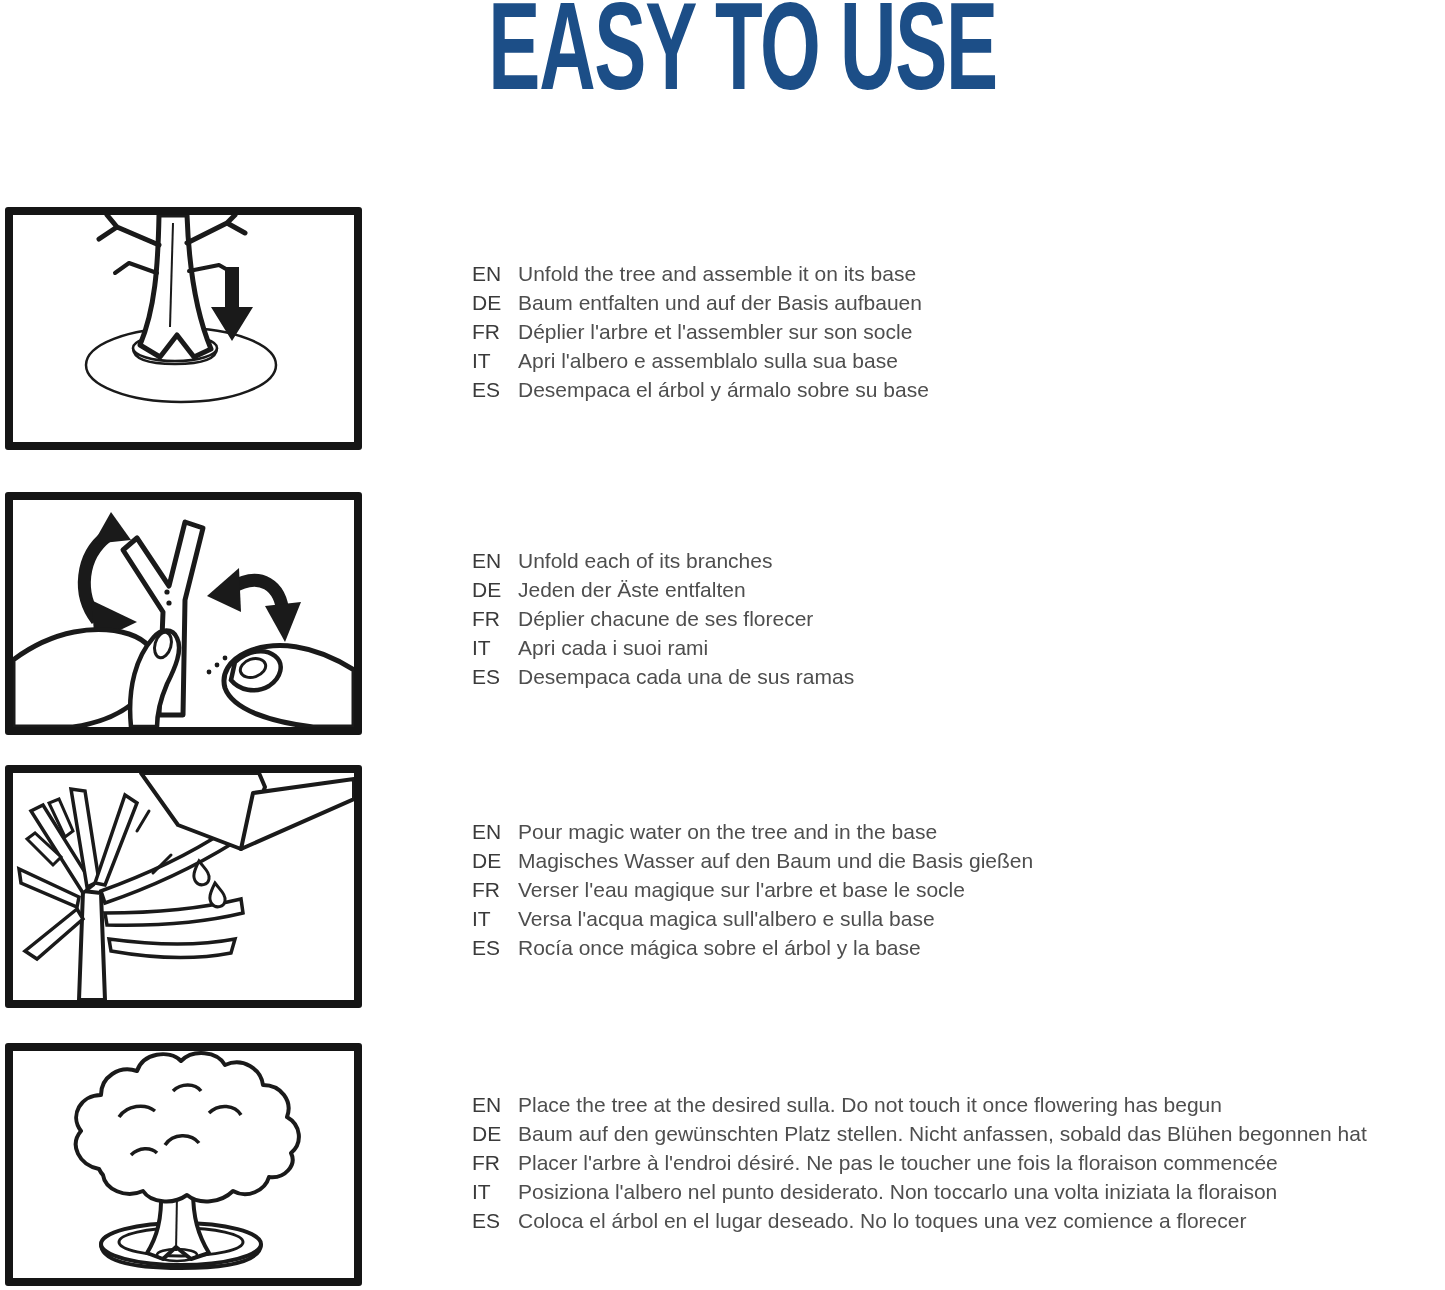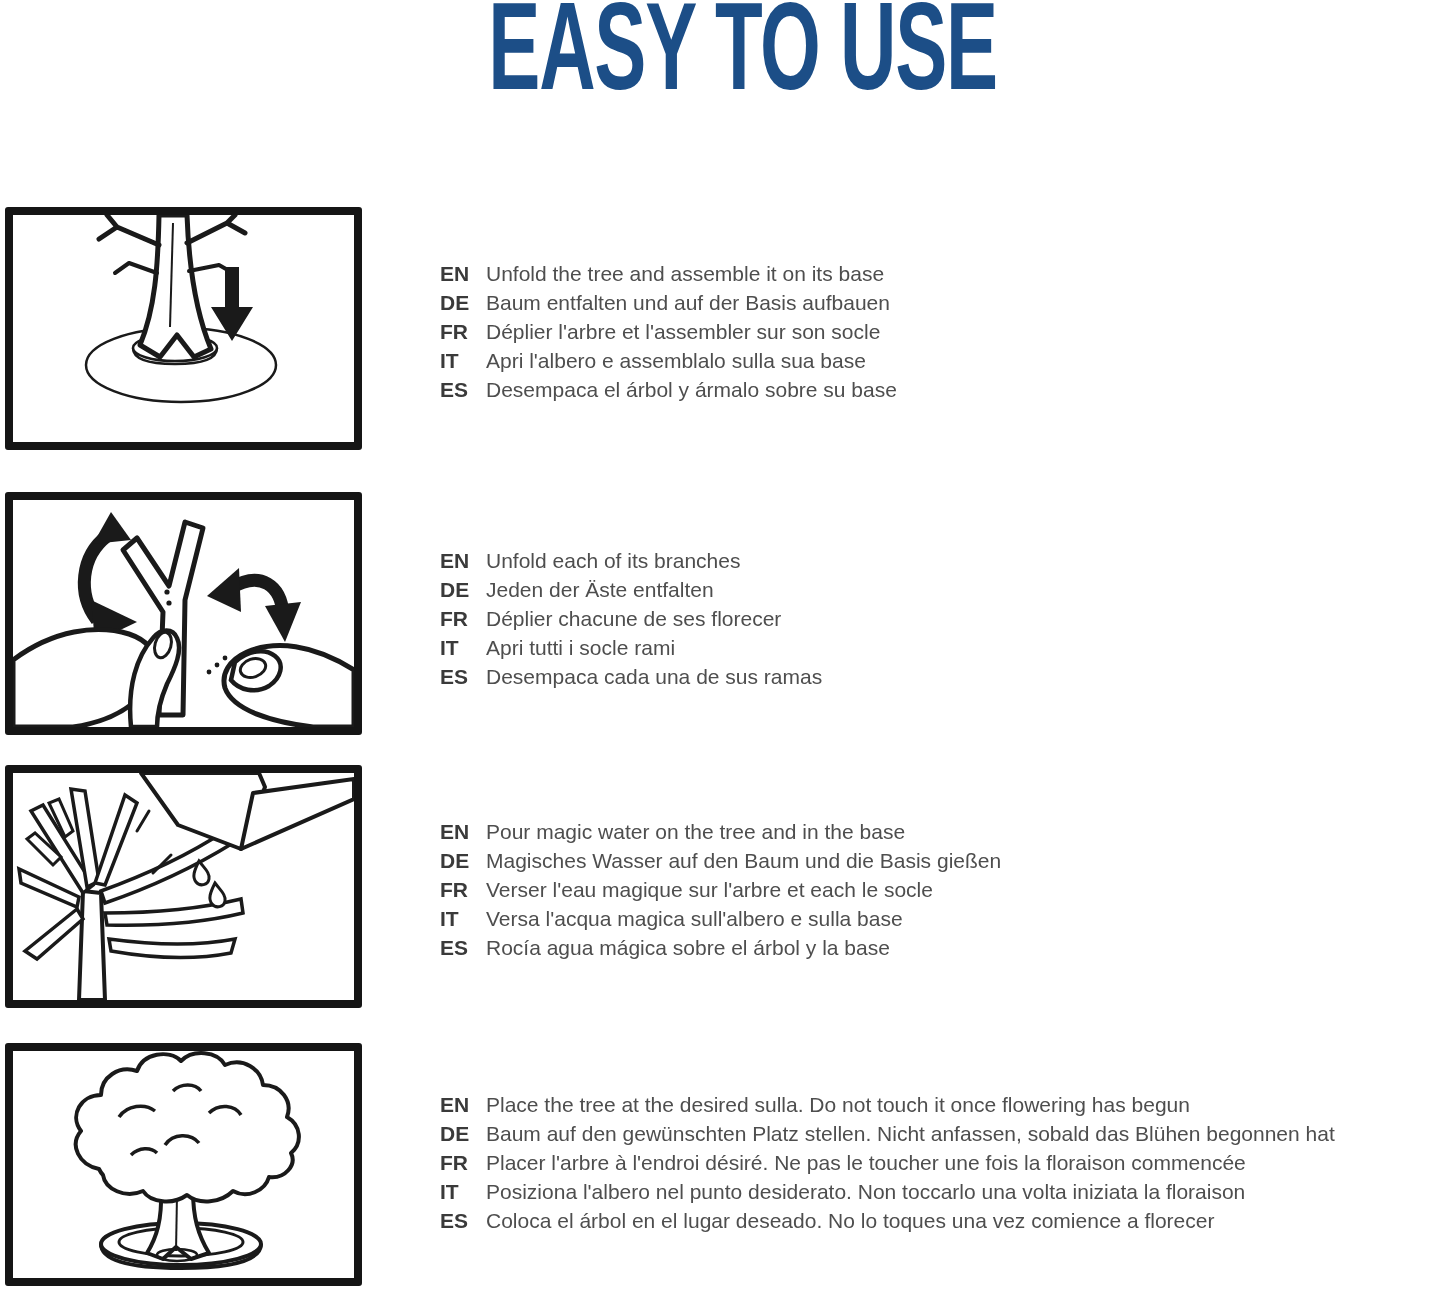--- a/index.html
+++ b/index.html
@@ -25,21 +25,21 @@
   .illus{
     position:absolute;left:5px;top:0;width:357px;height:243px;
     border:8px solid var(--box-border,#151515);border-radius:3px;
     background:#fff;box-sizing:border-box;
   }
   .illus svg{display:block;width:341px;height:227px;}
   .text-block{position:absolute;left:440px;top:52px;}
   .step-2 .text-block{top:54px;}
   .step-4 .text-block{top:47px;}
   .line{display:flex;line-height:29px;font-size:21px;}
-  .lang{width:46px;flex:0 0 46px;font-weight:bold;color:var(--label,#3a3a3a);}
+  .lang{width:46px;flex:0 0 46px;font-weight:normal;color:var(--label,#3a3a3a);margin-left:32px;}
   .txt{color:var(--text,#4e4e4e);white-space:nowrap;}
 </style>
 </head>
 <body>
 
 <div class="page">
 
   <h1 class="title">
     <span class="title-inner">EASY TO USE</span>
   </h1>
@@ -119,21 +119,21 @@
       <div class="line">
         <span class="lang">DE</span>
         <span class="txt">Jeden der Äste entfalten</span>
       </div>
       <div class="line">
         <span class="lang">FR</span>
         <span class="txt">Déplier chacune de ses florecer</span>
       </div>
       <div class="line">
         <span class="lang">IT</span>
-        <span class="txt">Apri tutti i socle rami</span>
+        <span class="txt">Apri cada i suoi rami</span>
       </div>
       <div class="line">
         <span class="lang">ES</span>
         <span class="txt">Desempaca cada una de sus ramas</span>
       </div>
     </div>
   </section>
 
   <section class="step step-3">
     <div class="illus">
@@ -168,29 +168,29 @@
       <div class="line">
         <span class="lang">EN</span>
         <span class="txt">Pour magic water on the tree and in the base</span>
       </div>
       <div class="line">
         <span class="lang">DE</span>
         <span class="txt">Magisches Wasser auf den Baum und die Basis gießen</span>
       </div>
       <div class="line">
         <span class="lang">FR</span>
-        <span class="txt">Verser l'eau magique sur l'arbre et each le socle</span>
+        <span class="txt">Verser l'eau magique sur l'arbre et base le socle</span>
       </div>
       <div class="line">
         <span class="lang">IT</span>
         <span class="txt">Versa l'acqua magica sull'albero e sulla base</span>
       </div>
       <div class="line">
         <span class="lang">ES</span>
-        <span class="txt">Rocía agua mágica sobre el árbol y la base</span>
+        <span class="txt">Rocía once mágica sobre el árbol y la base</span>
       </div>
     </div>
   </section>
 
   <section class="step step-4">
     <div class="illus">
       <svg viewBox="0 0 341 227" xmlns="http://www.w3.org/2000/svg">
 
         <path d="M88,193 q0,24 80,24 q80,0 80,-24" fill="#fff" stroke="#1a1a1a" stroke-width="4"></path>
         <ellipse cx="168" cy="193" rx="80" ry="21" fill="#fff" stroke="#1a1a1a" stroke-width="4"></ellipse>

